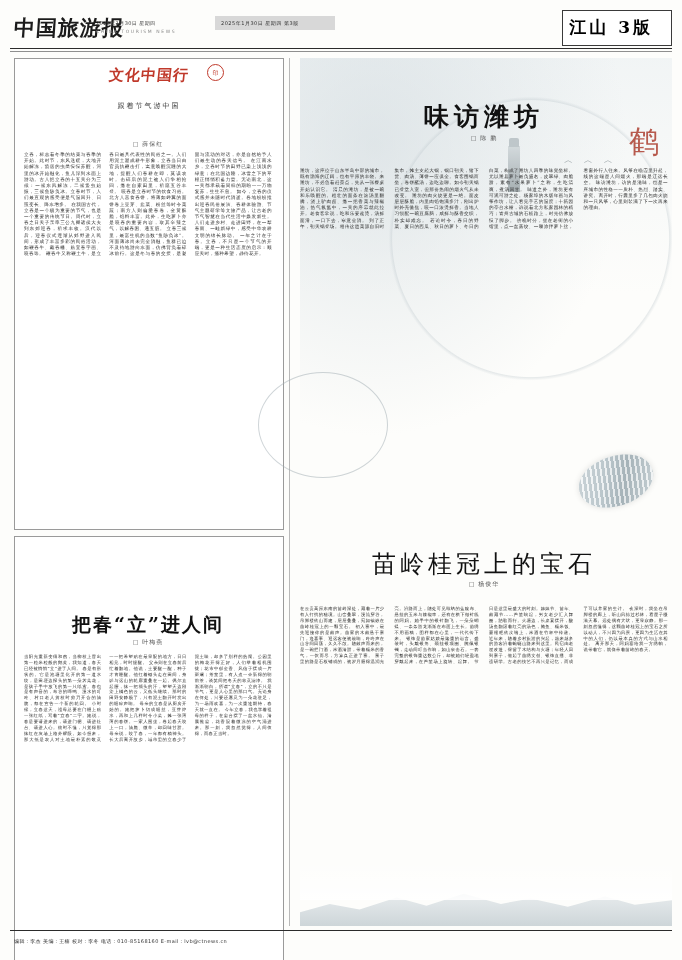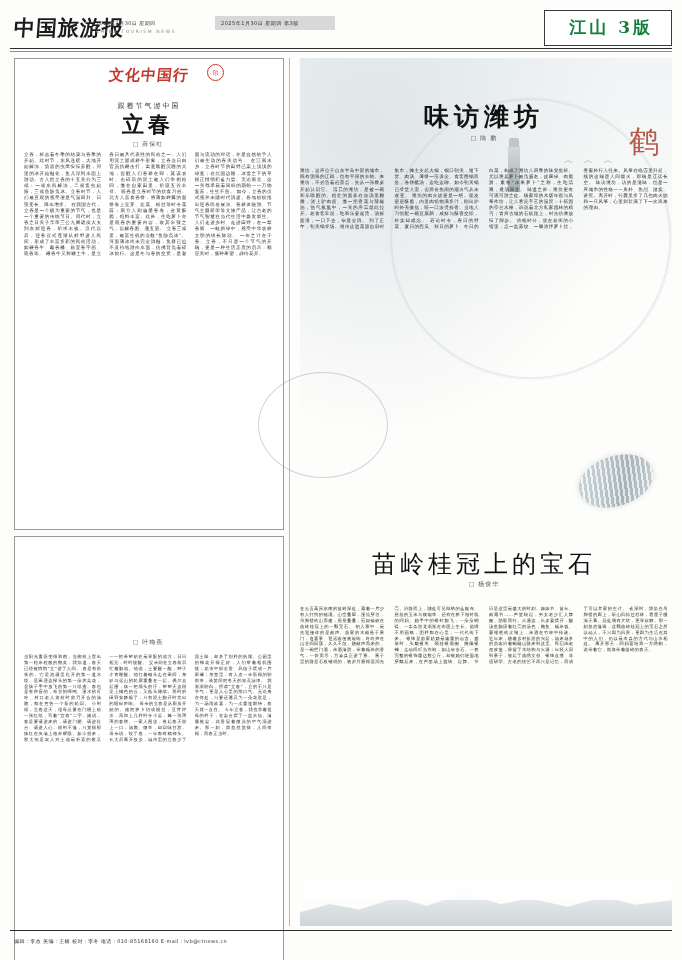--- a/index.html
+++ b/index.html
@@ -24,23 +24,23 @@
   .mast-meta{position:absolute;left:96px;top:20px;font-size:5px;color:#444;letter-spacing:.4px;}
   .mast-meta .line2{color:#8a8a8a;letter-spacing:1.6px;margin-top:3px;font-size:4.5px;}
   .mast-date{
     position:absolute;left:215px;top:16px;width:120px;height:14px;
     background:#d8d8d8;
   }
   .mast-date span{display:block;font-size:5px;color:#333;padding:4px 0 0 6px;letter-spacing:.5px;}
   .mast-section{
     position:absolute;right:10px;top:10px;
     border:1px solid #3a3a3a;background:#fff;
-    padding:5px 18px 6px 24px;
-    font-family:"DejaVu Serif","Liberation Serif",serif;
-    font-size:17px;font-weight:bold;letter-spacing:3px;color:#15803d;
+    padding:5px 18px 6px 6px;
+    font-family:"DejaVu Serif","Liberation Serif",serif;
+    font-size:17px;font-weight:bold;letter-spacing:3px;color:#000000;
   }
 
   
   .hr-top{position:absolute;left:10px;top:48px;width:662px;height:1px;background:#2b2b2b;}
   .hr-top2{position:absolute;left:10px;top:51px;width:662px;height:1px;background:#8f8f8f;}
   .hr-bottom{position:absolute;left:10px;top:930px;width:662px;height:1px;background:#2b2b2b;}
   .footer{
     position:absolute;left:14px;top:938px;font-size:5px;color:#333;letter-spacing:.4px;
   }
 
@@ -202,32 +202,32 @@
   <div class="col-left">
 
     <div class="boxed box1"></div>
 
     <div class="brand-banner">
       <div class="brand-title">文化中国行</div>
       <div class="brand-sub">跟着节气游中国</div>
       <div class="brand-stamp">印</div>
     </div>
 
-    <div class="headline-1">立春</div>
     <div class="byline by1">□ 薛保红</div>
     <div class="lcols-a txt">立春，标志着冬季的结束与春季的开始。此时节，东风送暖，大地开始解冻，蛰居的虫类慢慢苏醒，河里的冰开始融化，鱼儿浮到水面上游动。古人把立春的十五天分为三候：一候东风解冻，二候蛰虫始振，三候鱼陟负冰。立春时节，人们最直观的感受便是气温回升、日照变长、降水增多。
 在我国古代，立春是一个极为重要的节气，也是一个重要的传统节日。周代时，立春之日天子亲率三公九卿诸侯大夫到东郊迎春，祈求丰收。汉代以后，迎春仪式逐渐从郊野进入民间，形成了丰富多彩的民俗活动，如鞭春牛、戴春幡、贴宜春字画、咬春等。
 鞭春牛又称鞭土牛，是立春日最具代表性的民俗之一。人们用泥土塑成耕牛形象，立春当日由官员执鞭击打，寓意唤醒沉睡的大地，提醒人们春耕在即，莫误农时。击碎后的泥土被人们争相抢回，撒在自家田里，祈愿五谷丰登。
 咬春是立春时节的饮食习俗。北方人喜食春饼，将薄如蝉翼的面饼卷上豆芽、韭菜、粉丝等时令菜蔬；南方人则偏爱春卷，金黄酥脆，馅料丰富。此外，生吃萝卜亦是咬春的重要内容，取其辛辣之气，以解春困、通五脏。
 立春三候里，最富生机的当数“鱼陟负冰”。河面薄冰尚未完全消融，鱼群已迫不及待地游向水面，仿佛背负着碎冰前行。这是冬与春的交接，是凝固与流动的对话，亦是自然给予人们最生动的春天信号。
 在江南水乡，立春时节的田野已染上浅浅的绿意；在北国边陲，冰雪之下的草根正悄悄积蓄力量。无论南北，这一天都承载着同样的期盼——万物复苏，生生不息。
 如今，立春的仪式感并未随时代消逝。各地纷纷推出迎春民俗展演、春耕体验游、节气主题研学等文旅产品，让古老的节气智慧在当代生活中焕发新生。人们走进乡村、走进田野，在一犁春雨、一畦新绿中，感受中华农耕文明的绵长脉动。
 一年之计在于春。立春，不只是一个节气的开端，更是一种生活态度的启示：顺应天时，播种希望，静待花开。</div>
 
     <div class="boxed box2"></div>
+    <div class="headline-2">把春“立”进人间</div>
     <div class="byline by2">□ 叶梅燕</div>
     <div class="lcols-b txt sm">当阳光重新变得和煦，当柳枝上冒出第一粒米粒般的鹅黄，我知道，春天已经被悄悄“立”进了人间。
 春是有形状的。它是池塘里化开的第一道水纹，是田埂边探头的第一朵荠菜花，是孩子手中放飞的第一只纸鸢。春也是有声音的，布谷的啼鸣、溪水的叮咚、村口老人剪枝时剪刀开合的清脆，都在宣告一个新的轮回。
 小时候，立春这天，祖母总要在门楣上贴一张红纸，写着“宜春”二字。她说，春是要请进来的，请进门楣、请进灶台、请进人心。彼时不懂，只觉得那抹红在灰墙上格外耀眼。如今想来，那大抵是农人对土地最朴素的敬意——把希望贴在最显眼的地方，日日相见，时时提醒。
 父亲则在立春前后忙着翻地。他说，土要醒一醒，种子才肯睡醒。他扛着锄头走在田间，身影与远山的轮廓重叠在一起。偶尔直起腰，抹一把额头的汗，望望天边刚染上橘色的云，又低头继续。那时的田野安静极了，只有泥土翻开时发出的细碎声响。
 母亲的立春是从厨房开始的。她把萝卜切成细丝，豆芽焯水，再和上几样时令小菜，摊一张薄薄的春饼。一家人围坐，卷起春天咬上一口，清脆、微辛，却回味甘甜。母亲说，咬了春，一年都有精神头。
 长大后离开故乡，城市里的立春少了泥土味，却多了别样的热闹。公园里的梅花开得正好，人们举着相机围拢；花市中郁金香、风信子摆成一片斑斓；茶室里，有人煮一壶新得的明前茶，谈笑间把冬天的寒意滤净。
 我渐渐明白，所谓“立春”，立的不只是节气，更是人心里的那口气。无论身在何处，只要还愿意为一朵花驻足，为一场雨欢喜，为一次重逢期待，春天就一直在。
 今年立春，我也学着祖母的样子，在窗台摆了一盆水仙。清晨推窗，花香混着微凉的空气涌进来。那一刻，我忽然觉得，人间值得，而春正当时。</div>
   </div>

